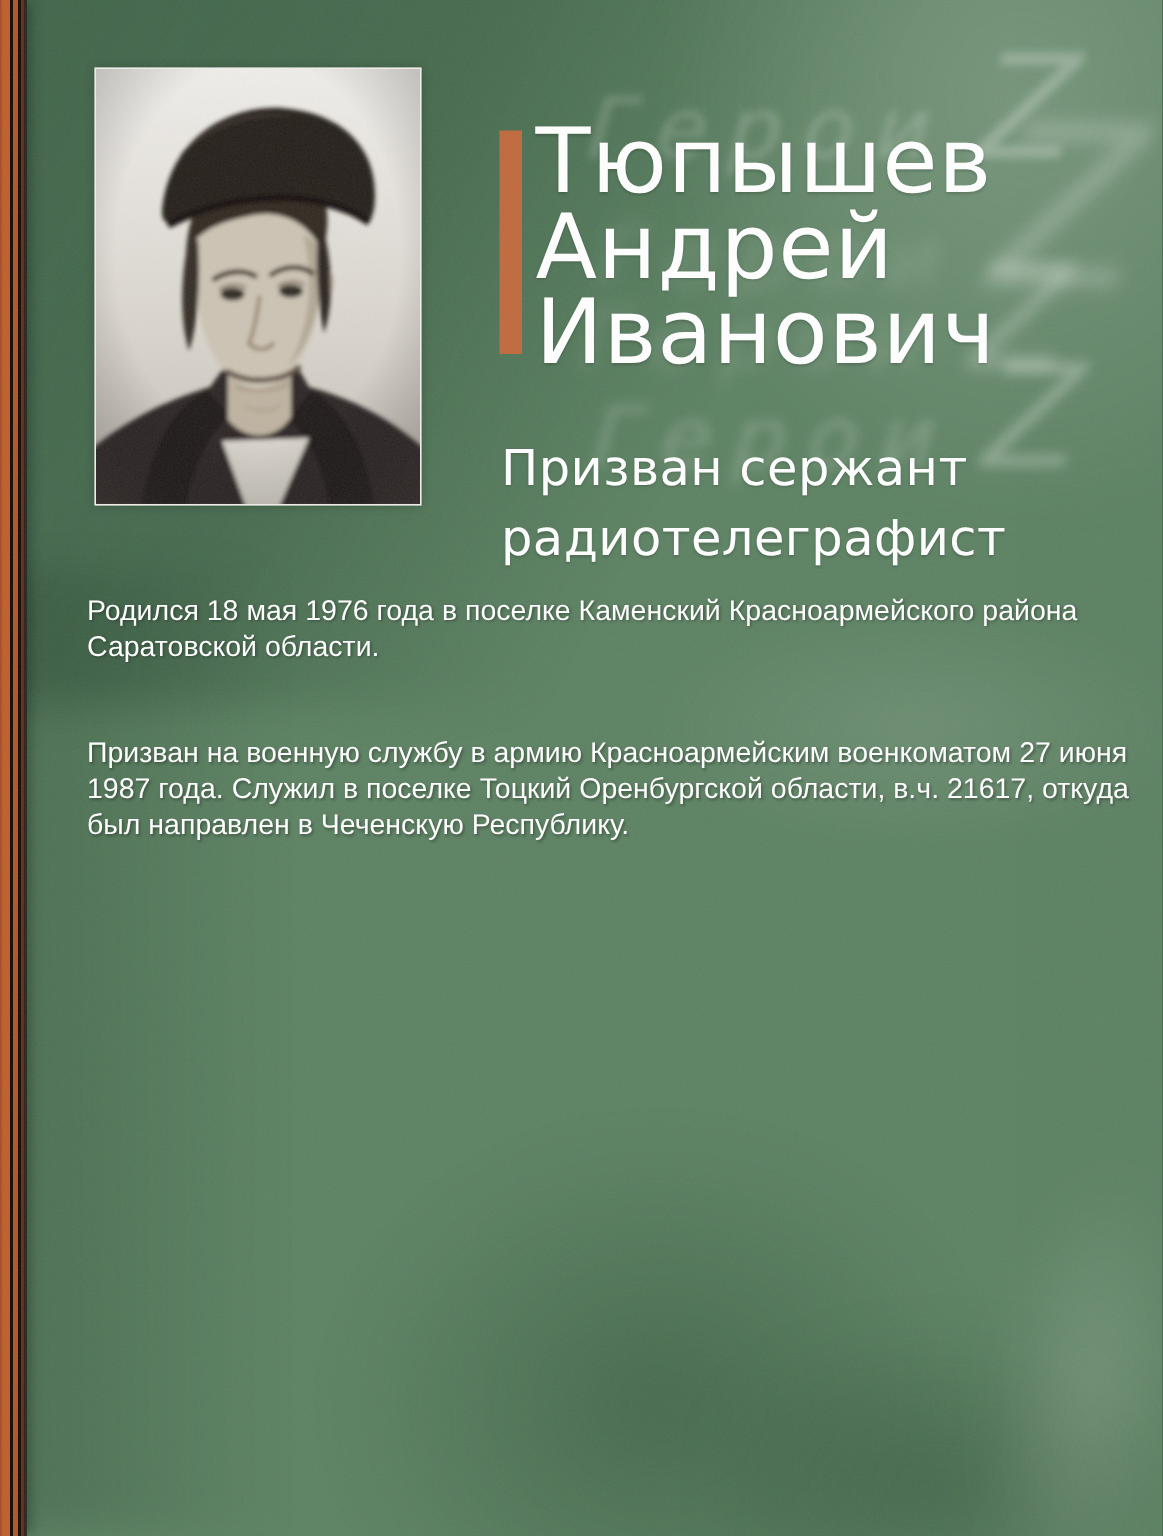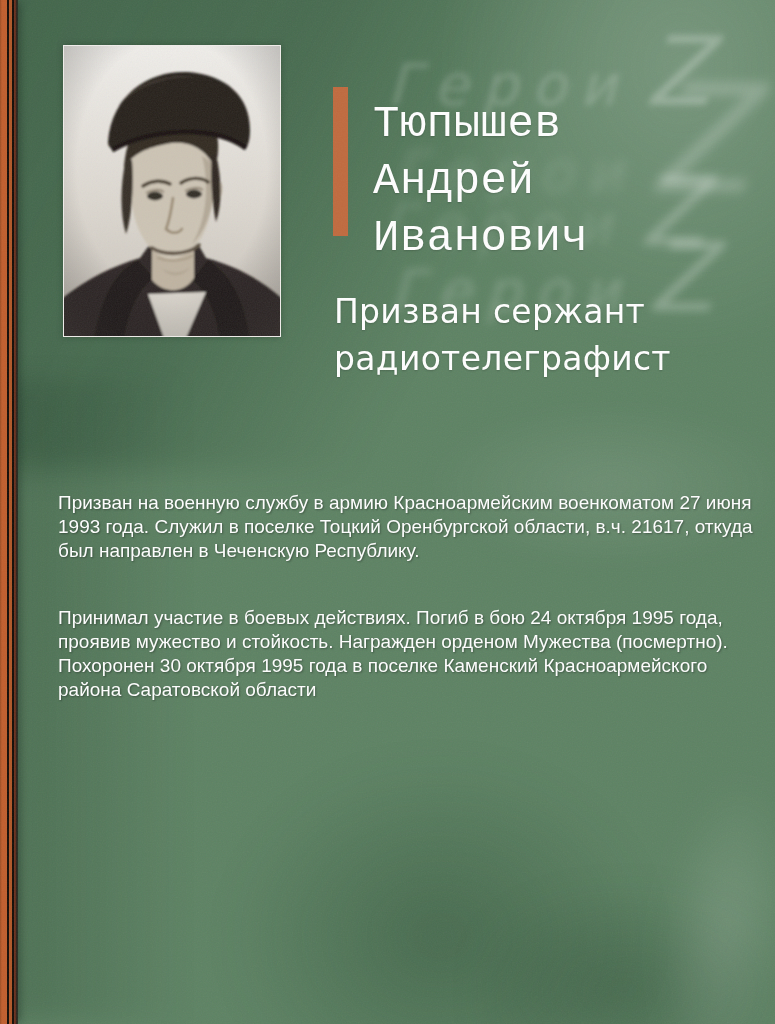--- a/index.html
+++ b/index.html
@@ -76,25 +76,24 @@
     box-shadow:0 0 6px rgba(20,40,25,.35);
     background:#ddd8d0;
   }
   .photo svg{display:block;}
   
   .accent-bar{
     position:absolute;left:333px;top:87px;width:15px;height:149px;
     background:#c06a3e;
   }
   .page-title{
-    position:absolute;left:357px;top:80px;margin:16px;
-    font-size:44px;line-height:57px;font-weight:400;color:#ffffff;
+    position:absolute;left:357px;top:80px;margin:0;
+    font-size:60px;line-height:57px;font-weight:400;color:#ffffff;
     white-space:pre-line;letter-spacing:.5px;
     text-shadow:0 1px 2px rgba(0,0,0,.18);
-    font-family:Liberation Mono, monospace;
   }
   .rank-subtitle{
     position:absolute;left:334px;top:288px;margin:0;
     font-size:33px;line-height:47px;font-weight:400;color:#ffffff;
     white-space:pre-line;letter-spacing:.3px;
     text-shadow:0 1px 2px rgba(0,0,0,.18);
   }
   
   .bio{
     position:absolute;left:58px;width:708px;margin:0;
@@ -197,22 +196,22 @@
   </div>
 
   <div class="accent-bar"></div>
   <h1 class="page-title">Тюпышев
 Андрей
 Иванович</h1>
 
   <h2 class="rank-subtitle">Призван сержант
 радиотелеграфист</h2>
 
-  <p class="bio bio-2">Призван на военную службу в армию Красноармейским военкоматом 27 июня 1993 года. Служил в поселке Тоцкий Оренбургской области, в.ч. 21617, откуда был направлен в Чеченскую Республику.</p>
-  <p class="bio bio-3">Принимал участие в боевых действиях. Погиб в бою 24 октября 1995 года, проявив мужество и стойкость. Награжден орденом Мужества (посмертно). Похоронен 30 октября 1995 года в поселке Каменский Красноармейского района Саратовской области</p>
+  <p class="bio bio-1">Родился 18 мая 1976 года в поселке Каменский Красноармейского района Саратовской области.</p>
+  <p class="bio bio-2">Призван на военную службу в армию Красноармейским военкоматом 27 июня 1987 года. Служил в поселке Тоцкий Оренбургской области, в.ч. 21617, откуда был направлен в Чеченскую Республику.</p>
 
   <svg class="grain" width="775" height="1024">
     <filter id="gn">
         <feTurbulence type="fractalNoise" baseFrequency="0.8" numOctaves="2"></feTurbulence>
       </filter>
     <rect width="775" height="1024" filter="url(#gn)"></rect>
   </svg>
 
 </div>
 

